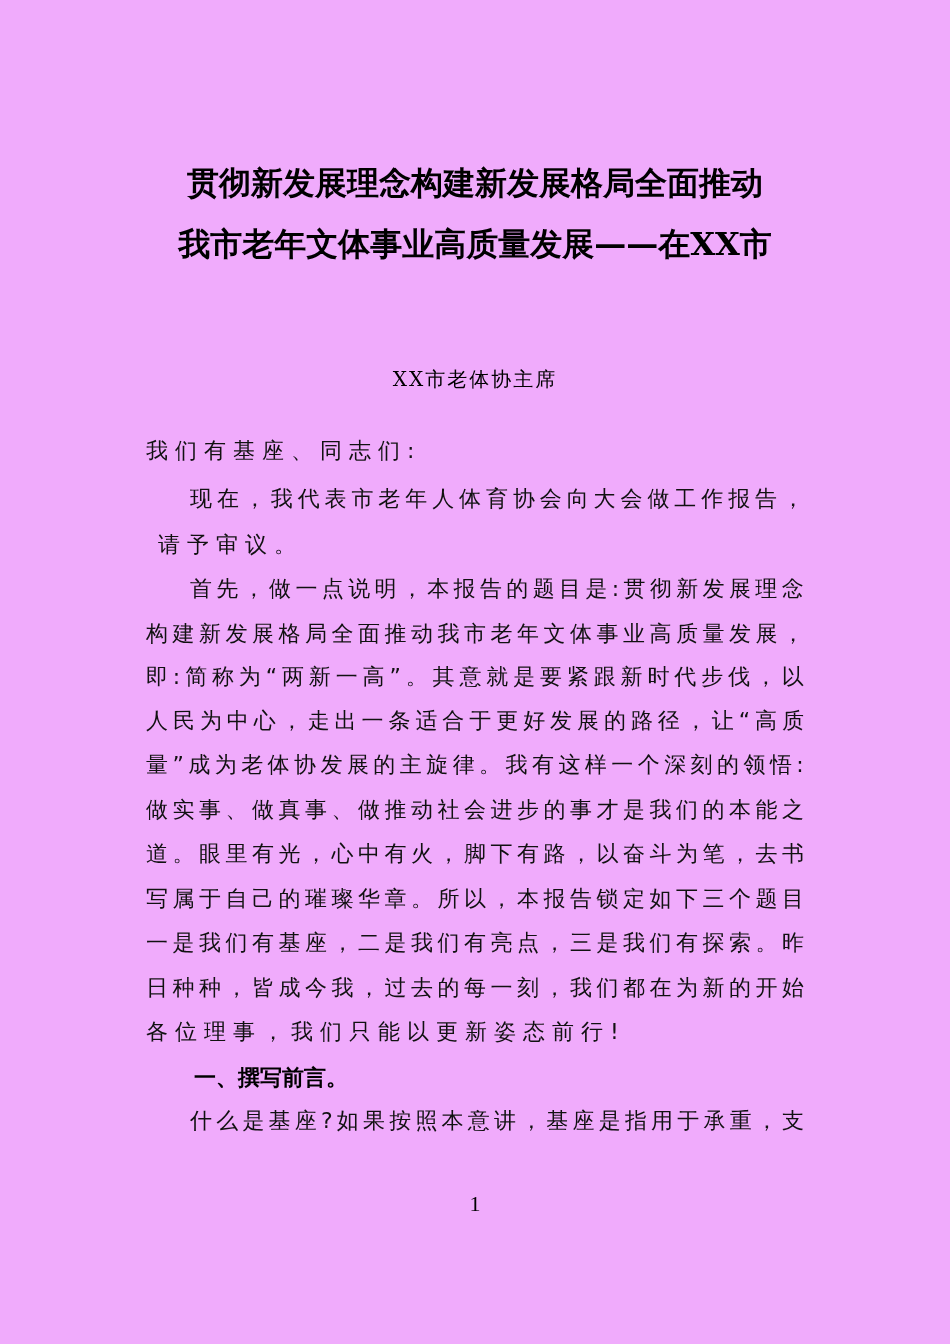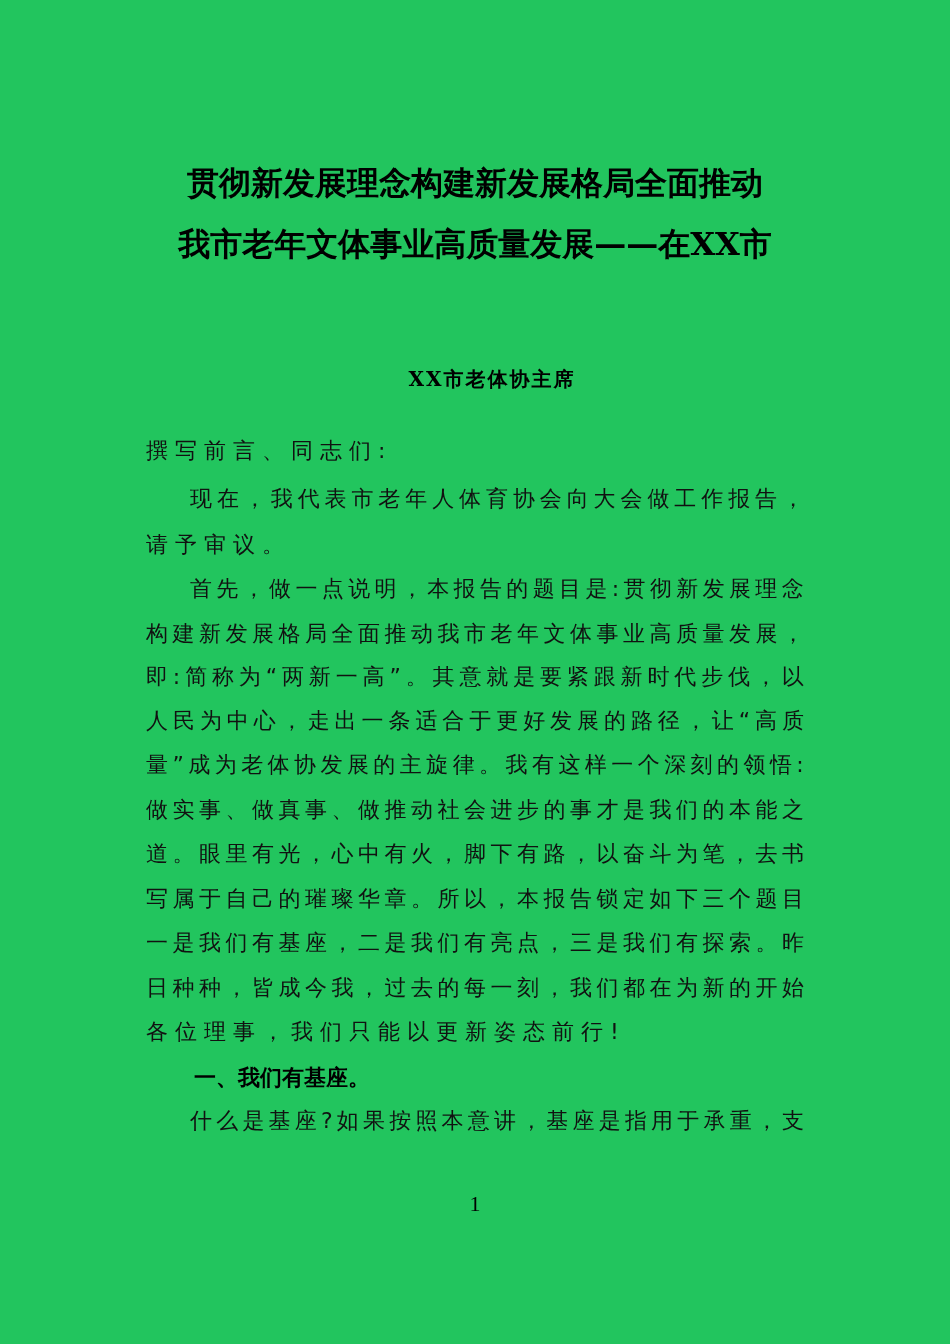--- a/index.html
+++ b/index.html
@@ -13,43 +13,42 @@
       position: relative;
       overflow: hidden;
       color: #000000;
       font-family: "DejaVu Serif", "Liberation Serif", serif;
     }
     .page {
       position: absolute;
       left: 0; top: 0;
       width: 950px;
       height: 1344px;
-      background: #22c55e;
+      background: #f0abfc;
     }
     .title-line {
       position: absolute;
       left: 145px;
       width: 660px;
       text-align: center;
       font-family: "DejaVu Serif", "Liberation Serif", serif;
       font-weight: bold;
       font-size: 32px;
       line-height: 40px;
       white-space: nowrap;
       letter-spacing: 0px;
     }
     .author {
       position: absolute;
-      left: 162px;
+      left: 145px;
       width: 660px;
       text-align: center;
       font-size: 20px;
       line-height: 26px;
       letter-spacing: 2px;
-      font-weight: bold;
     }
     .line {
       position: absolute;
       left: 146px;
       width: 658px;
       font-size: 22px;
       line-height: 30px;
       white-space: nowrap;
       text-align: justify;
       text-align-last: justify;
@@ -87,21 +86,21 @@
 </head>
 <body>
 
 <div class="page">
 
   <div class="title-line" style="top:163px;">贯彻新发展理念构建新发展格局全面推动</div>
   <div class="title-line" style="top:224px;">我市老年文体事业高质量发展——在XX市</div>
 
   <div class="author" style="top:366px;">XX市老体协主席</div>
 
-  <div class="line last" style="top: 436px; letter-spacing: 7px;">撰写前言、同志们:</div>
+  <div class="line last" style="top: 436px; letter-spacing: 7px;">我们有基座、同志们:</div>
 
   <div class="line indent" style="top: 484px; display: flex; justify-content: space-between;">
       <span>现</span>
       <span>在</span>
       <span>，</span>
       <span>我</span>
       <span>代</span>
       <span>表</span>
       <span>市</span>
       <span>老</span>
@@ -114,21 +113,21 @@
       <span>向</span>
       <span>大</span>
       <span>会</span>
       <span>做</span>
       <span>工</span>
       <span>作</span>
       <span>报</span>
       <span>告</span>
       <span>，</span>
     </div>
-  <div class="line last" style="top: 530px; letter-spacing: 7px;">请予审议。</div>
+  <div class="line last" style="top: 530px; letter-spacing: 7px; margin-left: 12px;">请予审议。</div>
 
   <div class="line indent" style="top: 574px; display: flex; justify-content: space-between;">
       <span>首</span>
       <span>先</span>
       <span>，</span>
       <span>做</span>
       <span>一</span>
       <span>点</span>
       <span>说</span>
       <span>明</span>
@@ -389,21 +388,21 @@
       <span>都</span>
       <span>在</span>
       <span>为</span>
       <span>新</span>
       <span>的</span>
       <span>开</span>
       <span>始</span>
     </div>
   <div class="line last" style="top: 1017px; letter-spacing: 7px;">各位理事，我们只能以更新姿态前行!</div>
 
-  <div class="heading" style="top:1063px;">一、我们有基座。</div>
+  <div class="heading" style="top:1063px;">一、撰写前言。</div>
 
   <div class="line indent" style="top: 1106px; display: flex; justify-content: space-between;">
       <span>什</span>
       <span>么</span>
       <span>是</span>
       <span>基</span>
       <span>座</span>
       <span>?</span>
       <span>如</span>
       <span>果</span>

